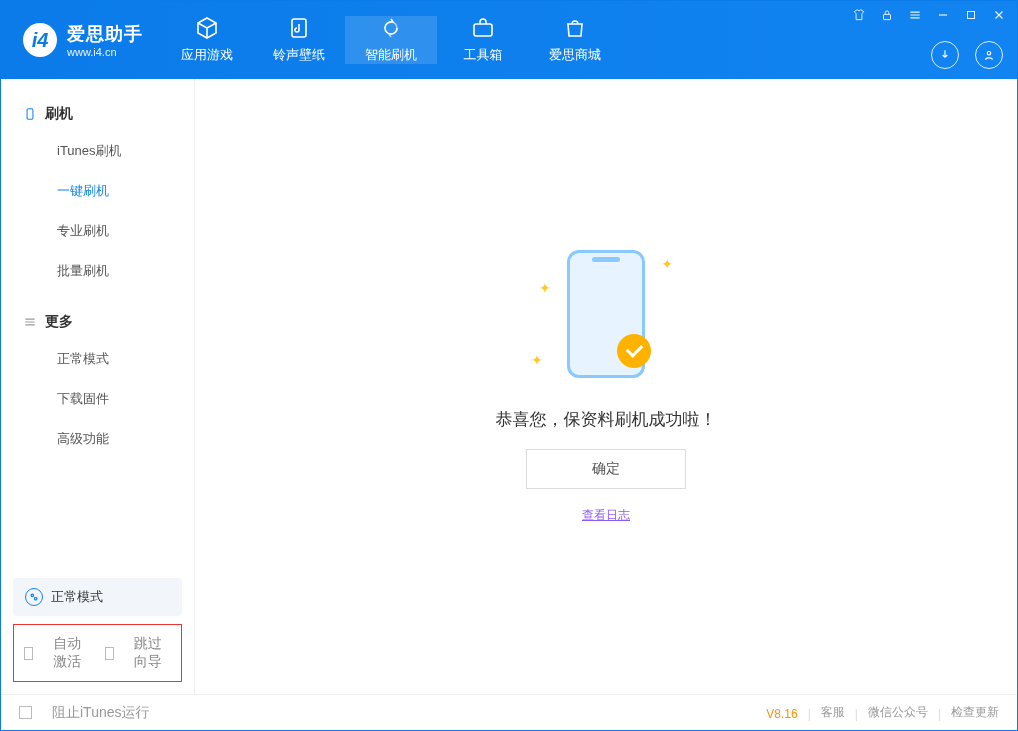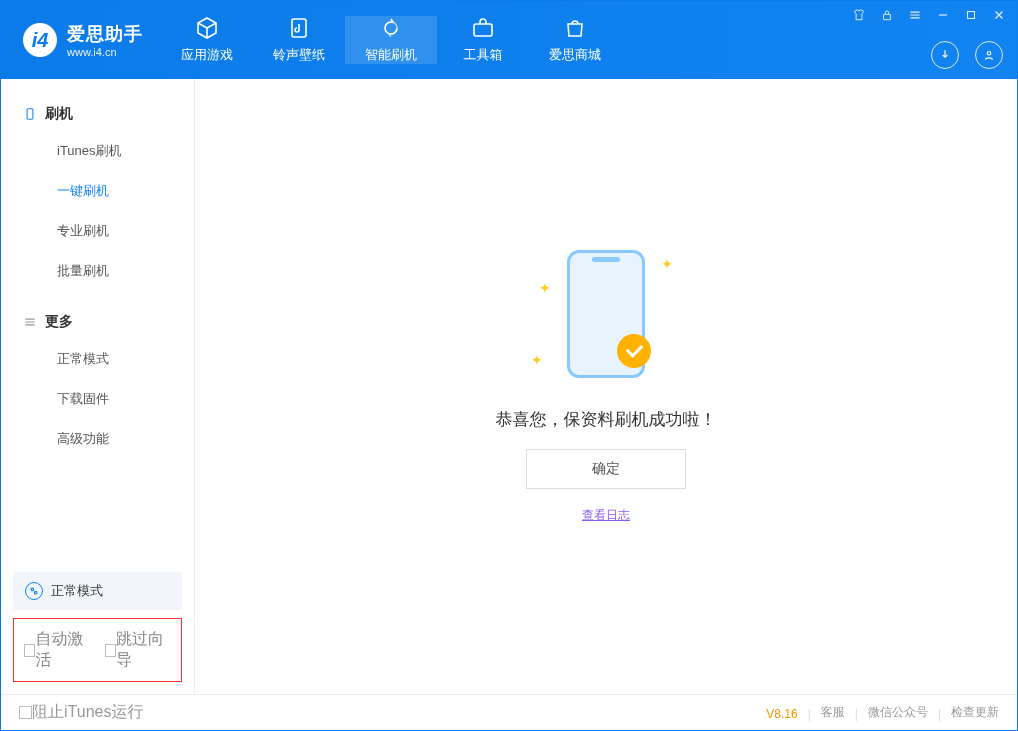--- a/index.html
+++ b/index.html
@@ -29,21 +29,21 @@
 .section-head svg { width: 14px; height: 14px; }
 .menu-item { padding: 11px 0 11px 56px; font-size: 13px; color: #555; cursor: pointer; }
 .menu-item.active { color: #1284f2; }
 .sidebar-bottom { padding: 12px; }
 .card { background: #f2f6fb; border-radius: 4px; padding: 10px 12px; margin-bottom: 8px; display: flex; align-items: center; gap: 8px; font-size: 13px; color: #333; }
 .card .mini-icon { width: 18px; height: 18px; border-radius: 50%; display: flex; align-items: center; justify-content: center; }
 .device-card .name { font-weight: 700; color: #222; }
 .badge { display: inline-block; margin-top: 4px; background: #e4effb; color: #1284f2; border-radius: 999px; padding: 1px 10px; font-size: 11px; }
 .subtle { display: block; margin-top: 2px; font-size: 11px; color: #aaa; }
 .opts { border: 1.6px solid #e33; padding: 10px 10px; display: flex; gap: 14px; }
-.chk { display: flex; align-items: center; gap: 0; font-size: 16px; color: #888; cursor: pointer; }
+.chk { display: flex; align-items: center; gap: 20px; font-size: 14px; color: #888; cursor: pointer; }
 .chk .box { width: 13px; height: 13px; border: 1px solid #bbb; }
 
 
 .main { flex: 1; display: flex; align-items: center; justify-content: center; flex-direction: column; gap: 18px; position: relative; }
 .illus { width: 170px; height: 140px; position: relative; }
 .phone { width: 78px; height: 128px; border: 3px solid #88c9ff; border-radius: 12px; background: #e7f3ff; position: absolute; left: 50%; top: 0; transform: translateX(-50%); }
 .phone:before { content: ""; position: absolute; top: 4px; left: 50%; transform: translateX(-50%); width: 28px; height: 5px; background: #88c9ff; border-radius: 3px; }
 .check { width: 34px; height: 34px; background: #ffb300; border-radius: 50%; position: absolute; right: 40px; bottom: 22px; display: flex; align-items: center; justify-content: center; }
 .check:after { content: ""; width: 12px; height: 7px; border-left: 3px solid #fff; border-bottom: 3px solid #fff; transform: rotate(-45deg); margin-top: -3px; }
 .sparkle { position: absolute; color: #ffca28; font-size: 14px; }

